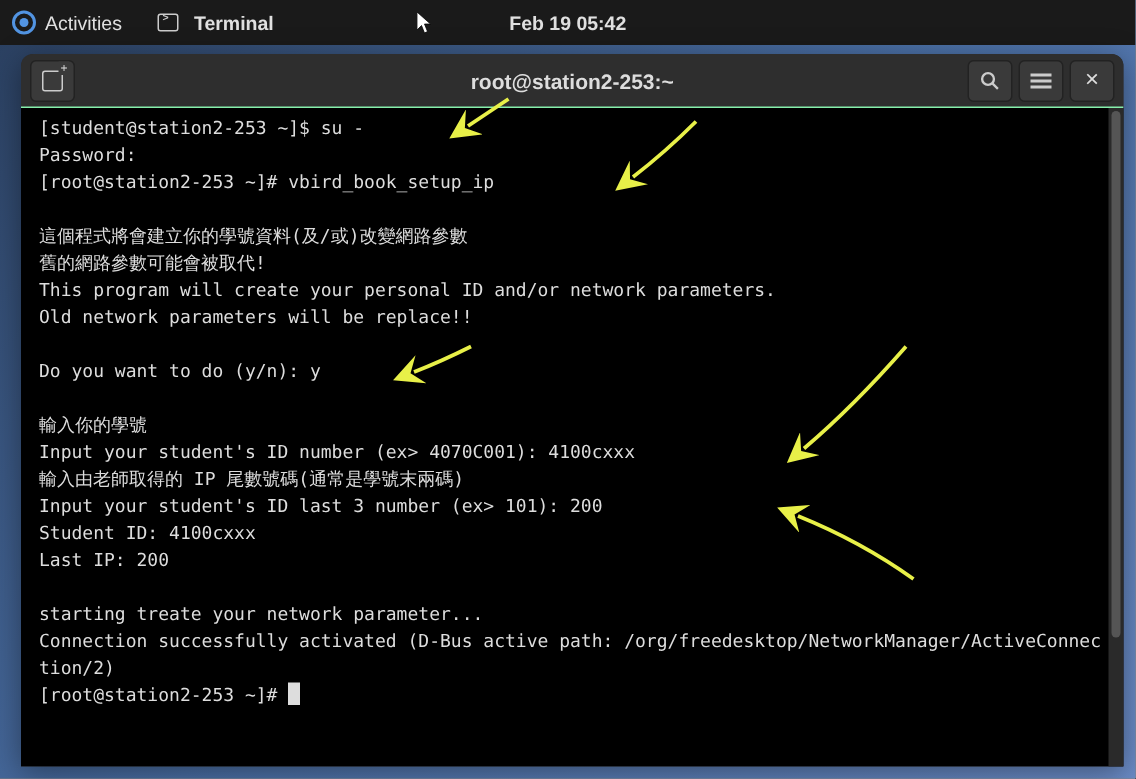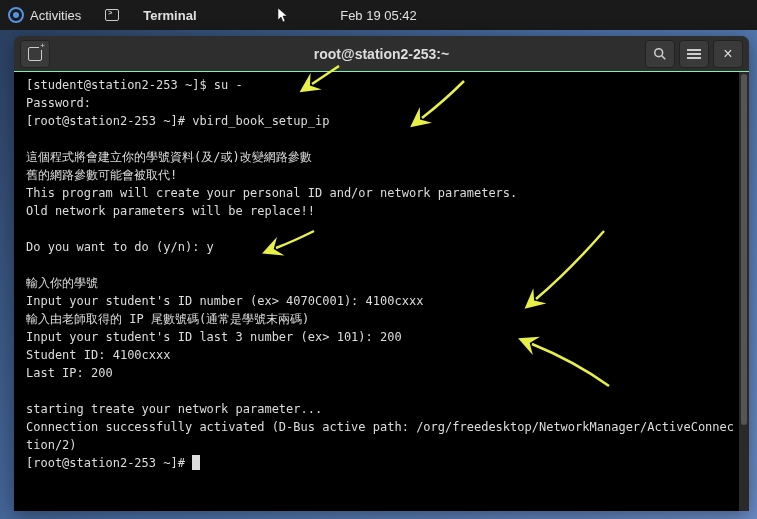--- a/index.html
+++ b/index.html
@@ -48,21 +48,21 @@
       width: 6px;
       height: 6px;
       background: #5294e2;
       border-radius: 50%;
       top: 3px;
       left: 3px;
     }
     .terminal-app {
       display: flex;
       align-items: center;
-      gap: 24px;
+      gap: 10px;
       font-weight: bold;
     }
     .terminal-app-icon {
       width: 14px;
       height: 12px;
       border: 1.5px solid #ccc;
       border-radius: 2px;
       position: relative;
     }
     .terminal-app-icon::after {
@@ -77,21 +77,21 @@
       position: absolute;
       left: 278px;
       top: 8px;
       color: #fff;
       font-size: 14px;
     }
     .clock {
       position: absolute;
       left: 50%;
       transform: translateX(-50%);
-      font-weight: normal;
+      font-weight: bold;
       text-align: right;
     }
     .terminal-window {
       position: absolute;
       top: 36px;
       left: 14px;
       right: 8px;
       bottom: 8px;
       background: #2e2e2e;
       border-radius: 8px 8px 0 0;

